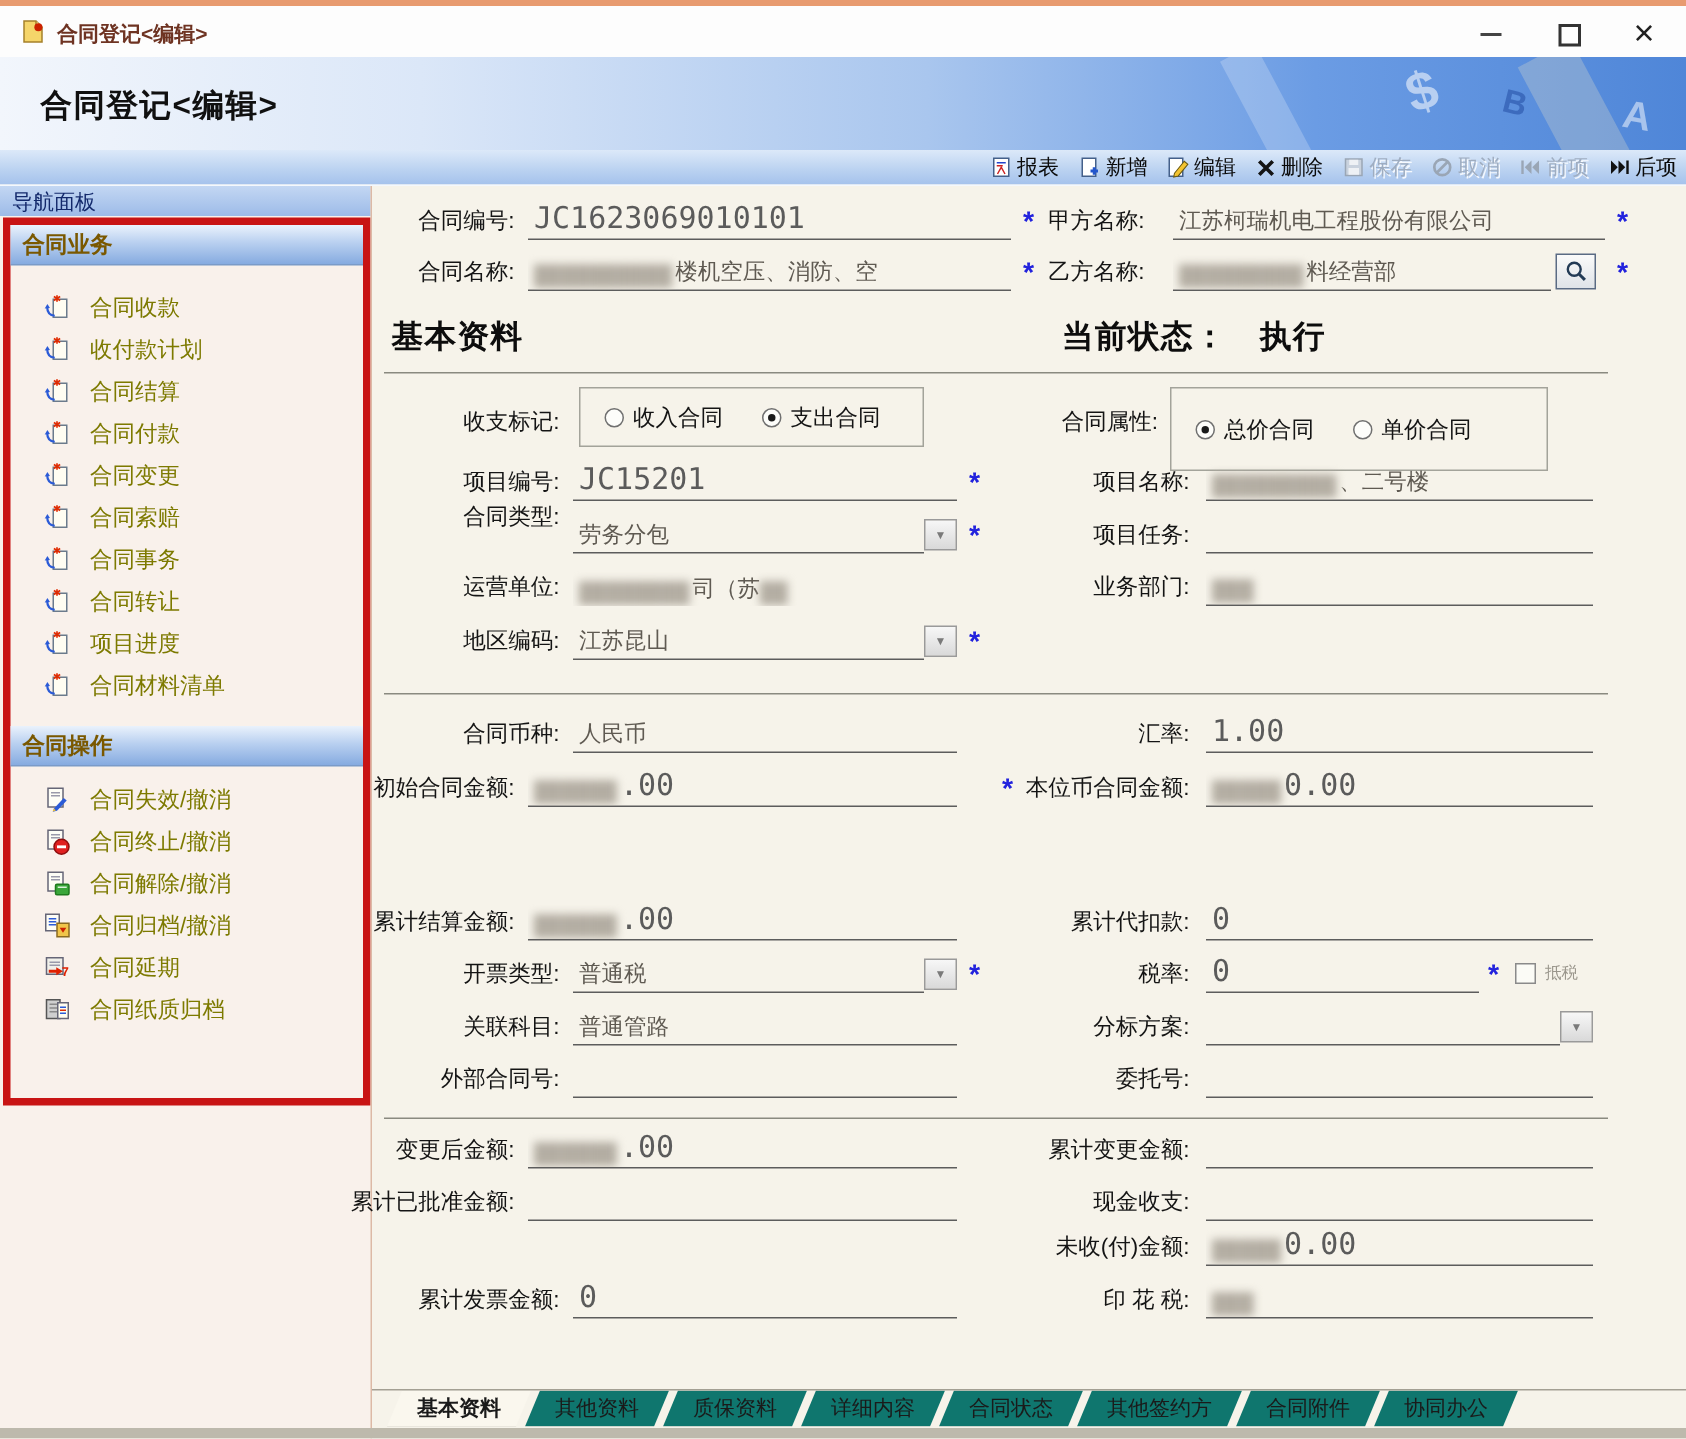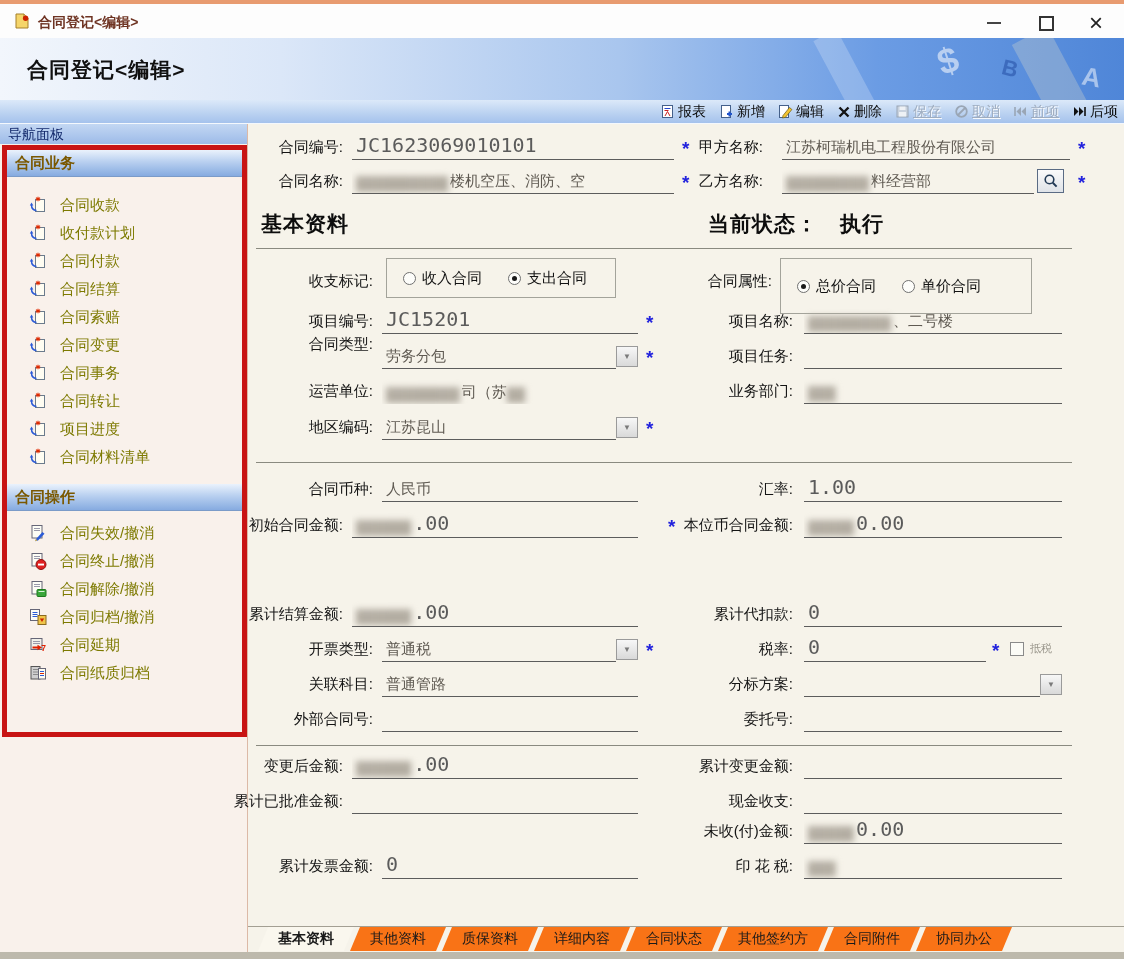--- a/index.html
+++ b/index.html
@@ -29,21 +29,21 @@
   .decor3 { left:1082px; top:24px; font-size:26px; color:rgba(255,255,255,.5); transform:rotate(10deg); }
   .streak { position:absolute; background:rgba(255,255,255,.22); transform:rotate(-28deg); }
   .s1 { left:840px; top:-10px; width:26px; height:120px; }
   .s2 { left:1040px; top:-10px; width:40px; height:130px; background:rgba(235,225,200,.28); }
 
   
   .toolbar { position:absolute; left:0; top:100px; width:1124px; height:24px;
     background:linear-gradient(180deg,#dce9f9 0%,#bcd3f1 55%,#a5c2ec 100%);
     border-bottom:1px solid #f4f8fd; display:flex; align-items:center; justify-content:flex-end; padding-right:6px; gap:13px; }
   .tool { display:flex; align-items:center; gap:3px; font-size:14px; color:#0a0a0a; cursor:pointer; white-space:nowrap; }
-  .tool.disabled { color:#9fadc0; text-shadow:1px 1px 0 rgba(255,255,255,.85); cursor:default;text-decoration:underline; }
+  .tool.disabled { color:#9fadc0; text-shadow:1px 1px 0 rgba(255,255,255,.85); cursor:default; }
 
   
   .content { position:absolute; left:0; top:124px; width:1124px; height:835px; }
   .vdivider { position:absolute; left:247px; top:0; width:1px; height:835px; background:#dcb9a6; }
 
   
   .sidebar { position:absolute; left:0; top:0; width:247px; height:835px; background:#f9f1eb; }
   .navtitle { position:absolute; left:0; top:0; width:247px; height:20px;
     background:linear-gradient(180deg,#c3d7f3 0%,#9dbbe8 100%);
     font-size:14px; color:#13296b; padding:2px 0 0 8px; }
@@ -77,21 +77,21 @@
   .radio.sel::after { content:""; position:absolute; left:3px; top:3px; width:5px; height:5px; border-radius:50%; background:#1a1a1a; }
   .ropt { display:flex; align-items:center; gap:6px; font-size:15px; color:#141414; }
   .cbox { position:absolute; width:14px; height:14px; border:1px solid #8a8a8a; background:#fbfbf6; cursor:pointer; }
   .cblbl { position:absolute; font-size:11px; color:#9a968c; }
   .sbtn { position:absolute; width:27px; height:24px; border:1px solid #5a6b84; background:linear-gradient(180deg,#fafafa,#dfe3e8);
     display:flex; align-items:center; justify-content:center; cursor:pointer; }
 
   
   .tabstrip { position:absolute; left:0; top:802px; width:876px; height:28px; border-top:1px solid #a39f93; display:flex; padding-left:10px; }
   .tab { position:relative; height:24px; padding:3px 20px 0 20px; font-size:14px; color:#1a1a1a;
-    background:#f97316; clip-path:polygon(10px 0, 100% 0, calc(100% - 10px) 100%, 0 100%);
+    background:#0f766e; clip-path:polygon(10px 0, 100% 0, calc(100% - 10px) 100%, 0 100%);
     filter:drop-shadow(1px 0 0 #8f8f83) drop-shadow(-1px 0 0 #8f8f83) drop-shadow(0 1px 0 #8f8f83);
     margin-right:-4px; cursor:pointer; white-space:nowrap; }
   .tab.active { font-weight:bold; background:#faf7ee; z-index:2; }
   .bottomstrip { position:absolute; left:0; top:952px; width:1124px; height:7px; background:#bdb9ac; }
 
   svg { display:block; }
 </style>
 </head>
 <body>
 
@@ -226,60 +226,60 @@
             <svg width="18" height="18" viewBox="0 0 18 18">
                 <rect x="6.5" y="3.5" width="9" height="12" fill="#fffdf2" stroke="#6b7b8c"></rect>
                 <g stroke="#e02a00" stroke-width="1.1">
                   <line x1="9" y1="0.8" x2="9" y2="5.2"></line>
                   <line x1="6.9" y1="1.7" x2="11.1" y2="4.3"></line>
                   <line x1="11.1" y1="1.7" x2="6.9" y2="4.3"></line>
                 </g>
                 <path d="M7.5 14.5 q-5 -.5 -5 -5.5" fill="none" stroke="#2b5bd7" stroke-width="1.5"></path>
                 <path d="M0.8 9.6 L2.6 6.6 L4.3 9.4 z" fill="#2b5bd7"></path>
               </svg>
+            <span>合同结算</span>
+            </div>
+          <div class="sitem">
+            <svg width="18" height="18" viewBox="0 0 18 18">
+                <rect x="6.5" y="3.5" width="9" height="12" fill="#fffdf2" stroke="#6b7b8c"></rect>
+                <g stroke="#e02a00" stroke-width="1.1">
+                  <line x1="9" y1="0.8" x2="9" y2="5.2"></line>
+                  <line x1="6.9" y1="1.7" x2="11.1" y2="4.3"></line>
+                  <line x1="11.1" y1="1.7" x2="6.9" y2="4.3"></line>
+                </g>
+                <path d="M7.5 14.5 q-5 -.5 -5 -5.5" fill="none" stroke="#2b5bd7" stroke-width="1.5"></path>
+                <path d="M0.8 9.6 L2.6 6.6 L4.3 9.4 z" fill="#2b5bd7"></path>
+              </svg>
             <span>合同付款</span>
             </div>
           <div class="sitem">
             <svg width="18" height="18" viewBox="0 0 18 18">
                 <rect x="6.5" y="3.5" width="9" height="12" fill="#fffdf2" stroke="#6b7b8c"></rect>
                 <g stroke="#e02a00" stroke-width="1.1">
                   <line x1="9" y1="0.8" x2="9" y2="5.2"></line>
                   <line x1="6.9" y1="1.7" x2="11.1" y2="4.3"></line>
                   <line x1="11.1" y1="1.7" x2="6.9" y2="4.3"></line>
                 </g>
                 <path d="M7.5 14.5 q-5 -.5 -5 -5.5" fill="none" stroke="#2b5bd7" stroke-width="1.5"></path>
                 <path d="M0.8 9.6 L2.6 6.6 L4.3 9.4 z" fill="#2b5bd7"></path>
               </svg>
-            <span>合同结算</span>
+            <span>合同变更</span>
             </div>
           <div class="sitem">
             <svg width="18" height="18" viewBox="0 0 18 18">
                 <rect x="6.5" y="3.5" width="9" height="12" fill="#fffdf2" stroke="#6b7b8c"></rect>
                 <g stroke="#e02a00" stroke-width="1.1">
                   <line x1="9" y1="0.8" x2="9" y2="5.2"></line>
                   <line x1="6.9" y1="1.7" x2="11.1" y2="4.3"></line>
                   <line x1="11.1" y1="1.7" x2="6.9" y2="4.3"></line>
                 </g>
                 <path d="M7.5 14.5 q-5 -.5 -5 -5.5" fill="none" stroke="#2b5bd7" stroke-width="1.5"></path>
                 <path d="M0.8 9.6 L2.6 6.6 L4.3 9.4 z" fill="#2b5bd7"></path>
               </svg>
             <span>合同索赔</span>
-            </div>
-          <div class="sitem">
-            <svg width="18" height="18" viewBox="0 0 18 18">
-                <rect x="6.5" y="3.5" width="9" height="12" fill="#fffdf2" stroke="#6b7b8c"></rect>
-                <g stroke="#e02a00" stroke-width="1.1">
-                  <line x1="9" y1="0.8" x2="9" y2="5.2"></line>
-                  <line x1="6.9" y1="1.7" x2="11.1" y2="4.3"></line>
-                  <line x1="11.1" y1="1.7" x2="6.9" y2="4.3"></line>
-                </g>
-                <path d="M7.5 14.5 q-5 -.5 -5 -5.5" fill="none" stroke="#2b5bd7" stroke-width="1.5"></path>
-                <path d="M0.8 9.6 L2.6 6.6 L4.3 9.4 z" fill="#2b5bd7"></path>
-              </svg>
-            <span>合同变更</span>
             </div>
           <div class="sitem">
             <svg width="18" height="18" viewBox="0 0 18 18">
                 <rect x="6.5" y="3.5" width="9" height="12" fill="#fffdf2" stroke="#6b7b8c"></rect>
                 <g stroke="#e02a00" stroke-width="1.1">
                   <line x1="9" y1="0.8" x2="9" y2="5.2"></line>
                   <line x1="6.9" y1="1.7" x2="11.1" y2="4.3"></line>
                   <line x1="11.1" y1="1.7" x2="6.9" y2="4.3"></line>
                 </g>
                 <path d="M7.5 14.5 q-5 -.5 -5 -5.5" fill="none" stroke="#2b5bd7" stroke-width="1.5"></path>

